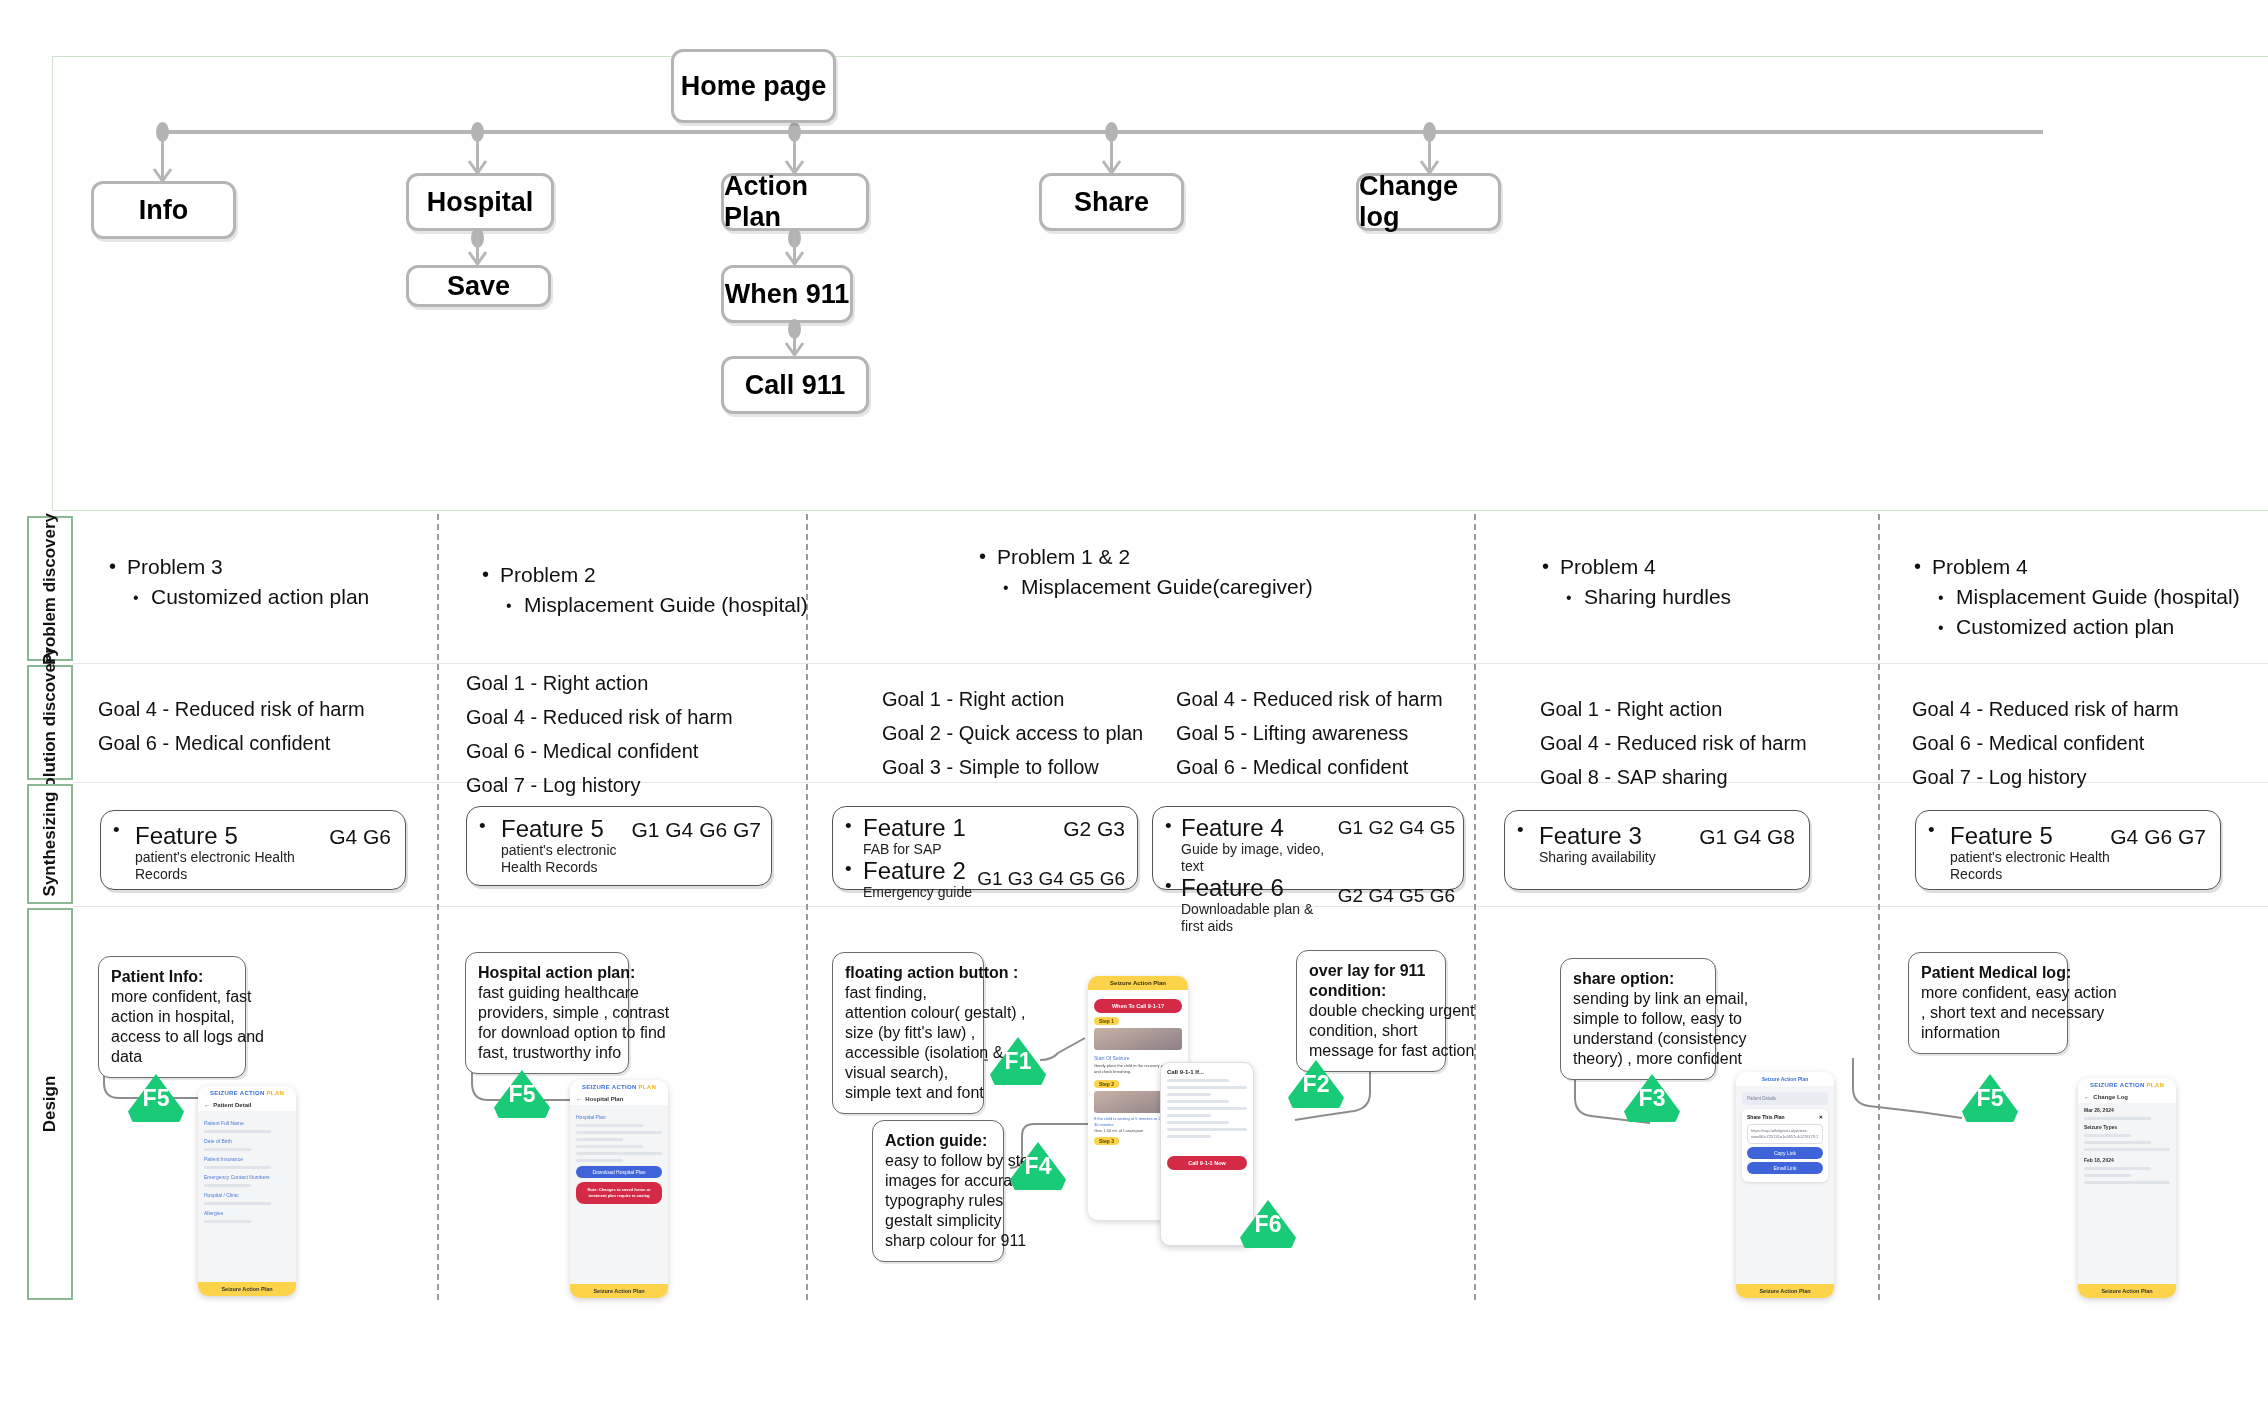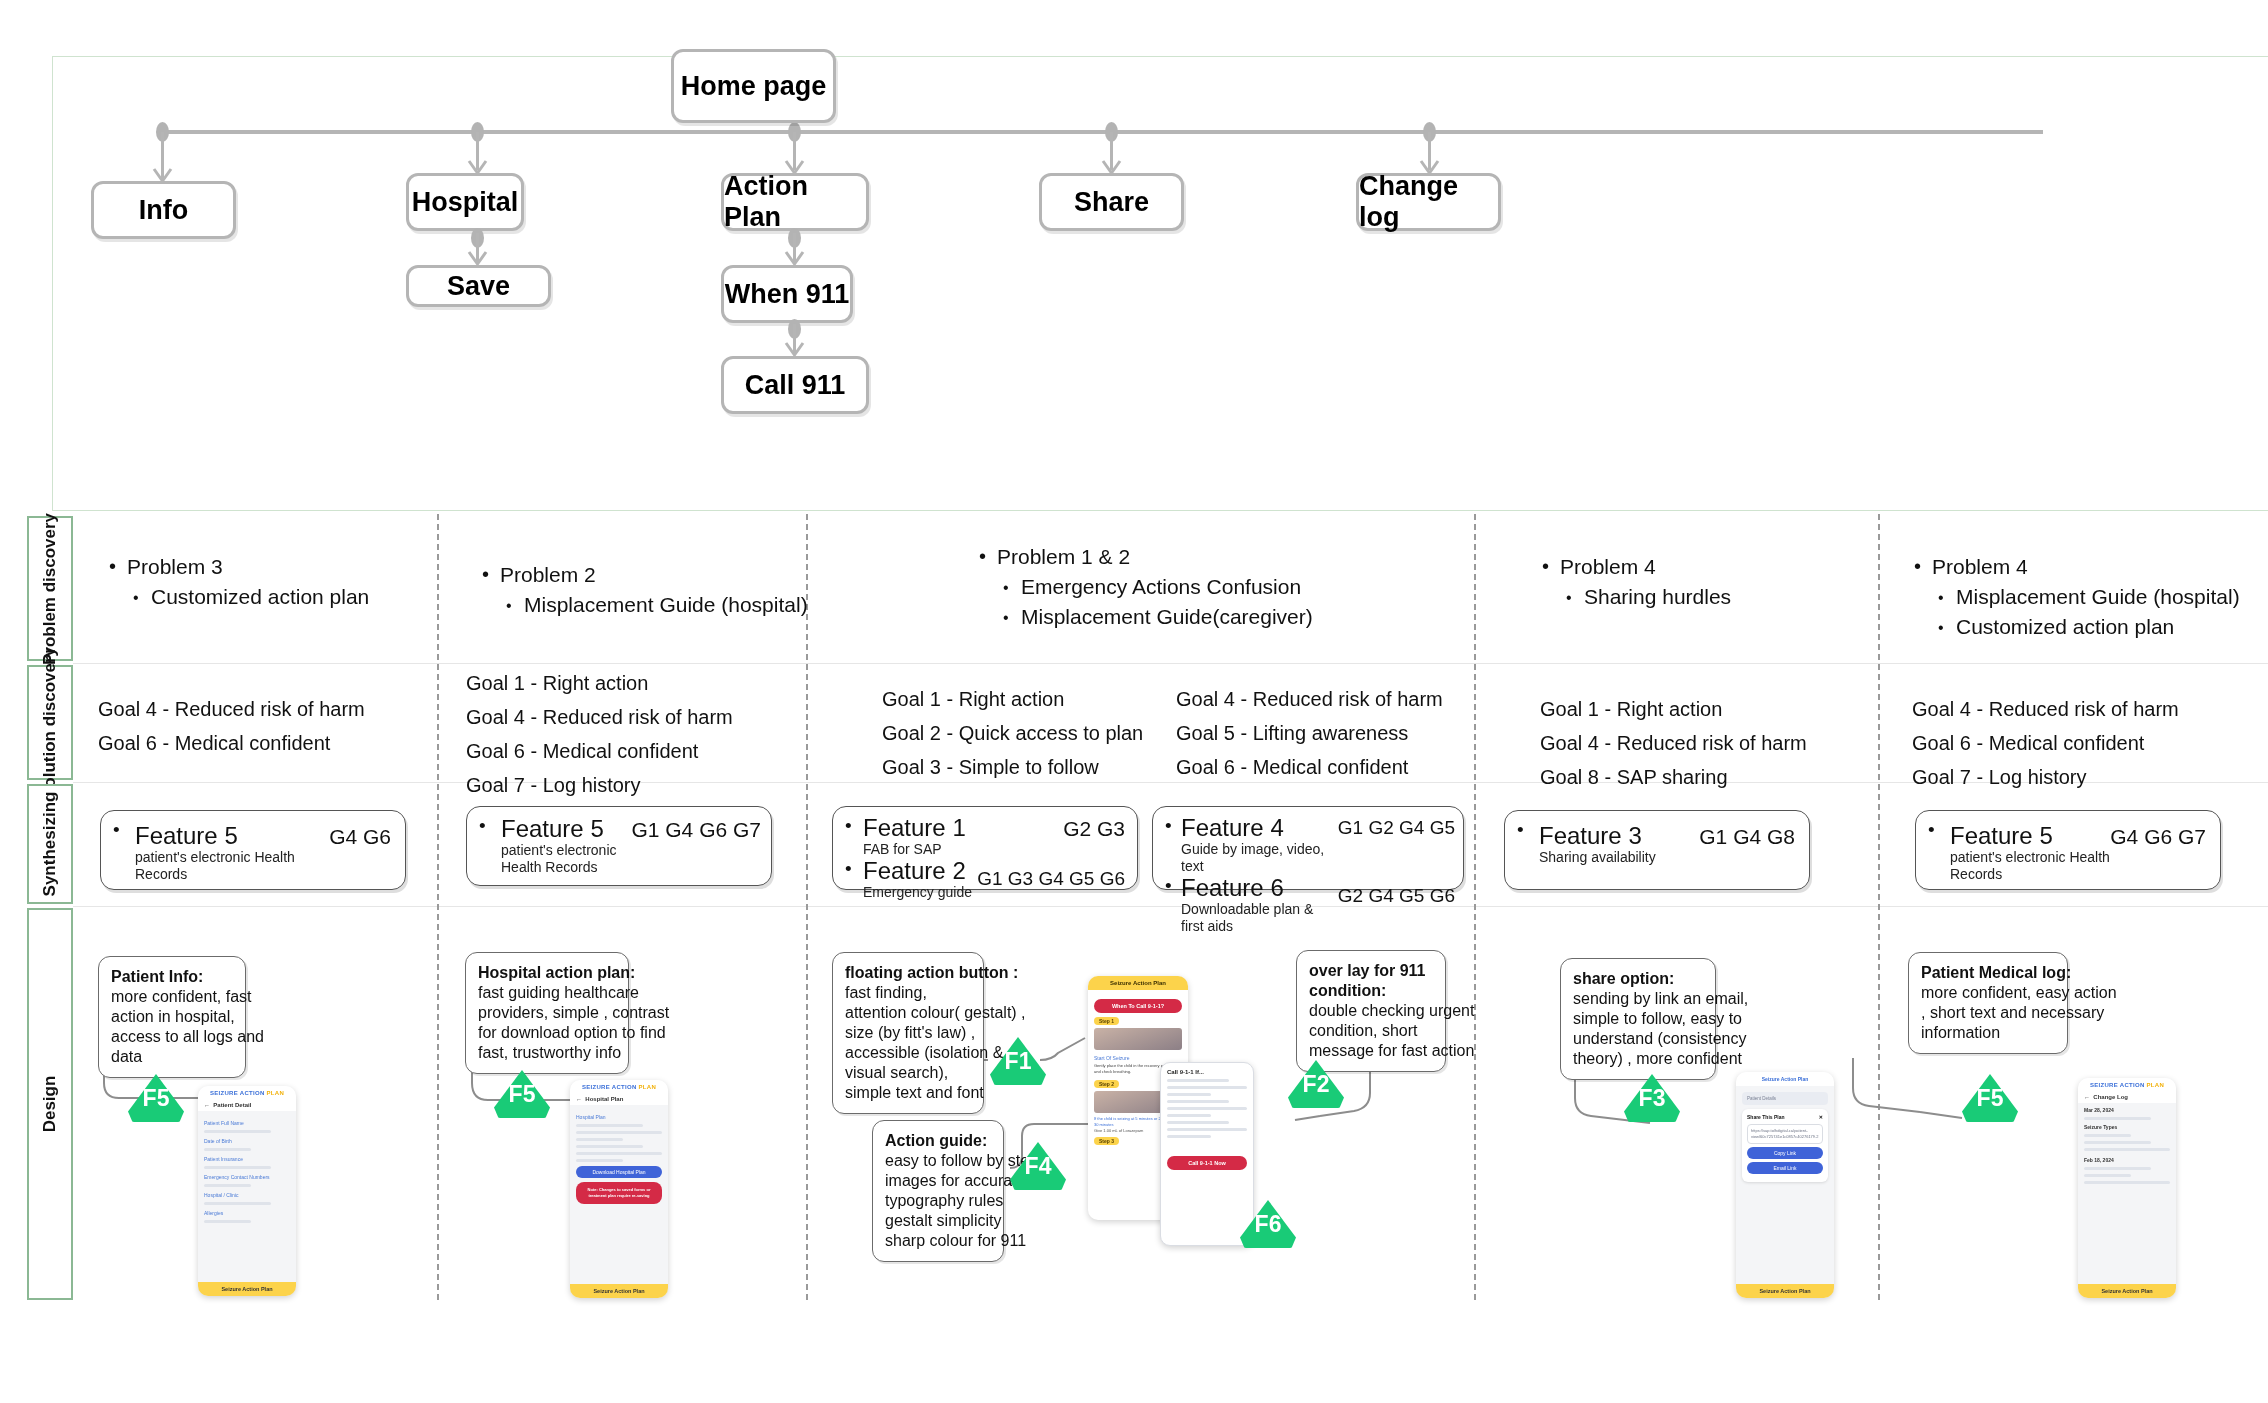--- a/index.html
+++ b/index.html
@@ -153,21 +153,21 @@
     </g>
   </svg>
 
   <div class="node" style="left:618px; top:-8px; width:165px; height:74px;">
     <span>Home page</span>
   </div>
 
   <div class="node" style="left:38px; top:124px; width:145px; height:58px;">
     <span>Info</span>
   </div>
-  <div class="node" style="left:353px; top:116px; width:118px; height:58px;">
+  <div class="node" style="left:353px; top:116px; width:148px; height:58px;">
     <span>Hospital</span>
   </div>
   <div class="node" style="left:668px; top:116px; width:148px; height:58px;">
     <span>Action Plan</span>
   </div>
   <div class="node" style="left:986px; top:116px; width:145px; height:58px;">
     <span>Share</span>
   </div>
   <div class="node" style="left:1303px; top:116px; width:145px; height:58px;">
     <span>Change log</span>
@@ -226,21 +226,20 @@
   <div class="cell" style="left:478px; top:48px; width:330px;">
     <ul class="bul">
       <li>Problem 2</li>
       <li class="sub">Misplacement Guide (hospital)</li>
     </ul>
   </div>
 
   <div class="cell" style="left:975px; top:30px; width:460px;">
     <ul class="bul">
       <li>Problem 1 &amp; 2</li>
-      <li class="sub">Emergency Actions Confusion</li>
       <li class="sub">Misplacement Guide(caregiver)</li>
     </ul>
   </div>
 
   <div class="cell" style="left:1538px; top:40px; width:330px;">
     <ul class="bul">
       <li>Problem 4</li>
       <li class="sub">Sharing hurdles</li>
     </ul>
   </div>

